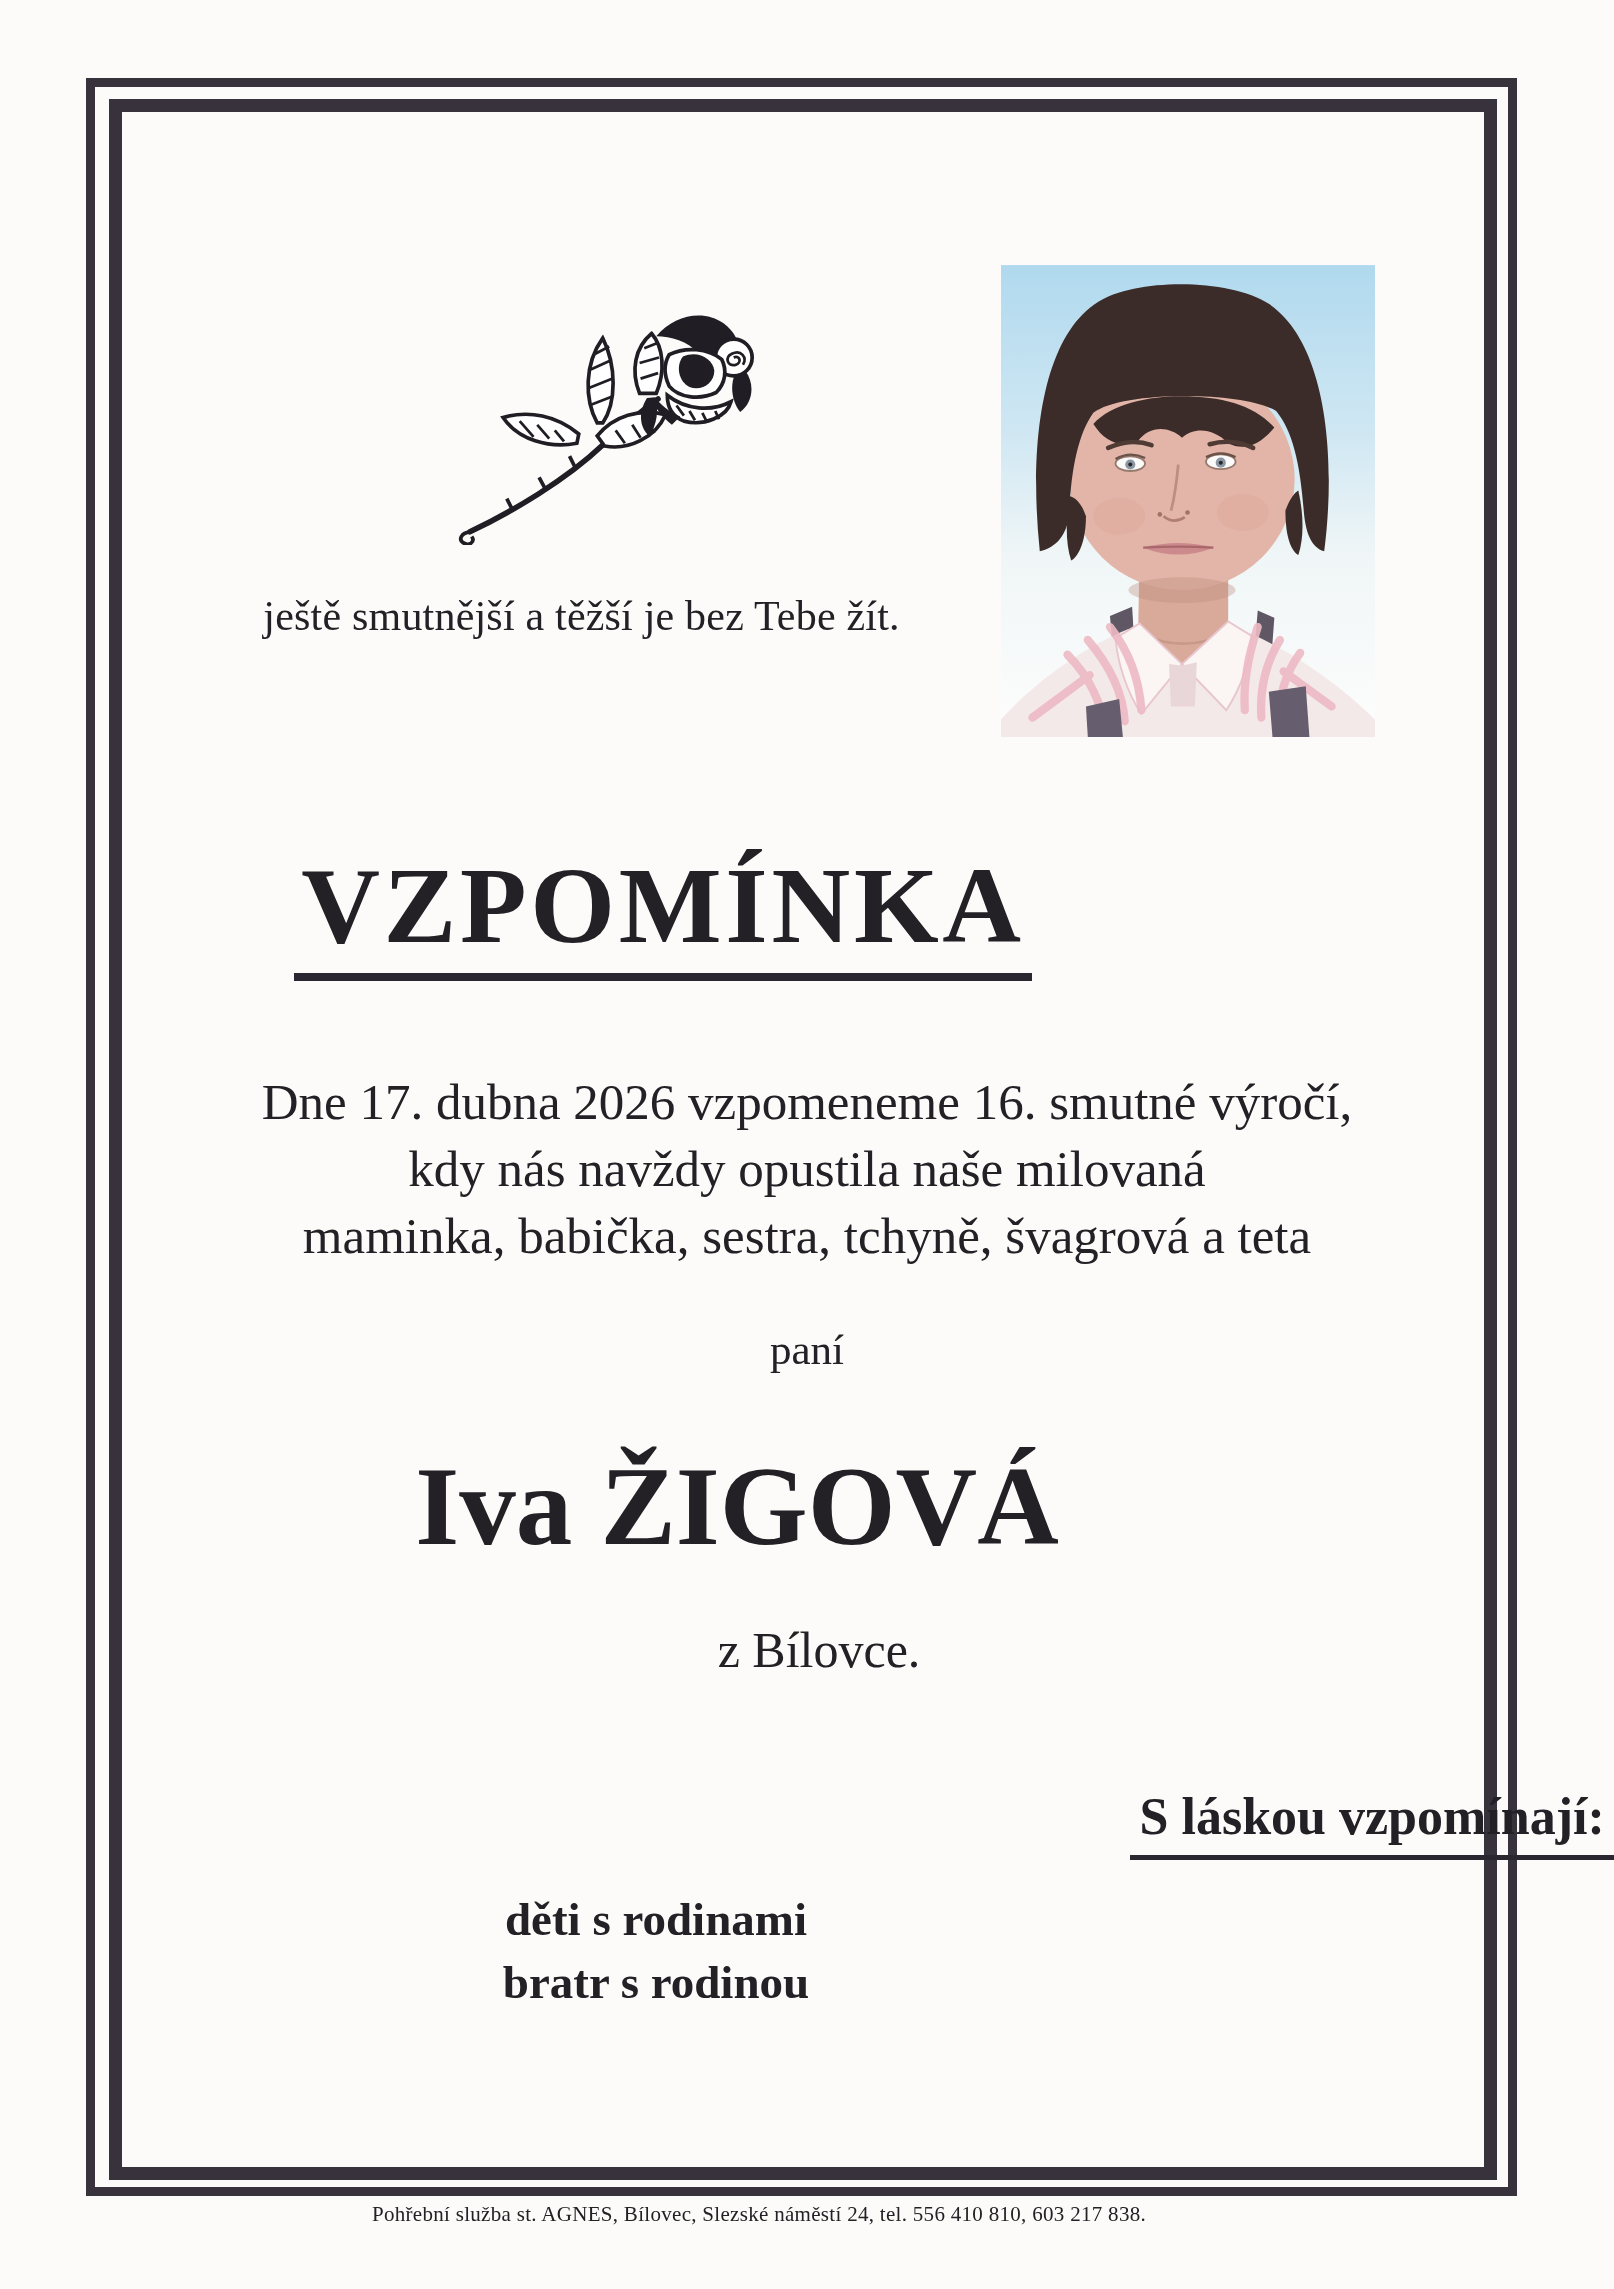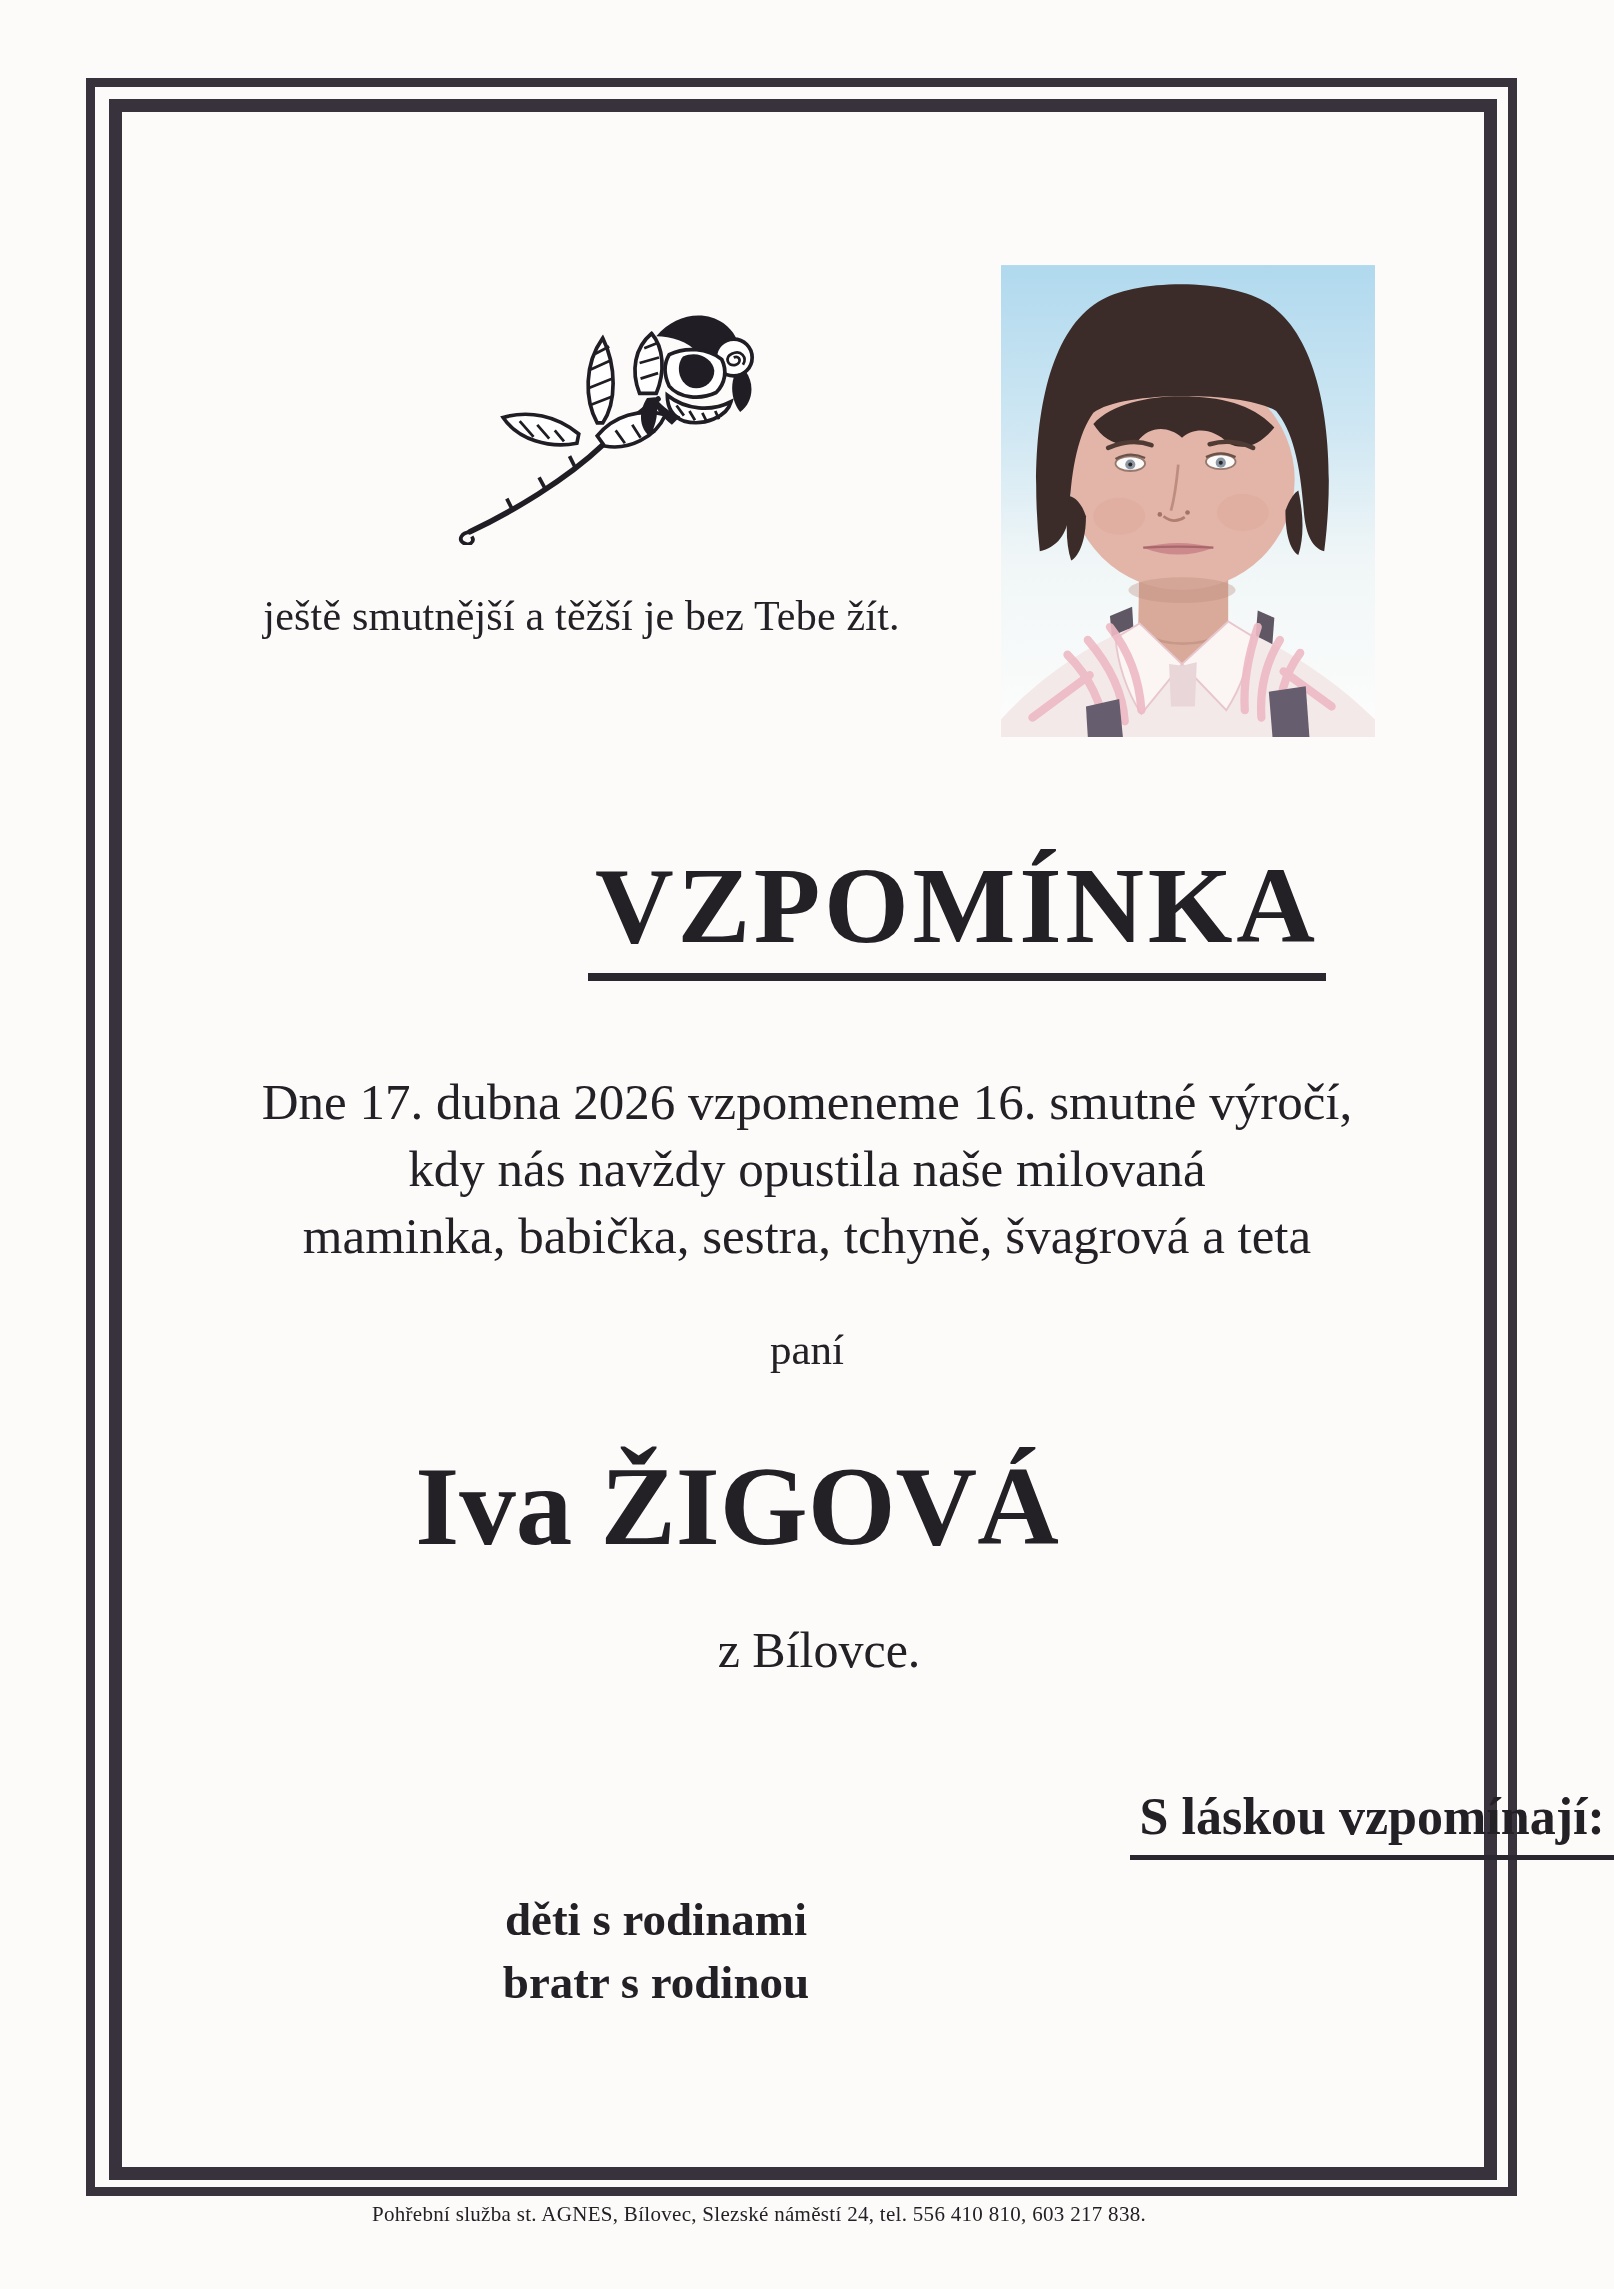--- a/index.html
+++ b/index.html
@@ -11,21 +11,21 @@
   .frame-outer{left:86px;top:78px;width:1431px;height:2118px;border:9.2px solid #38323d;}
   .frame-inner{left:109px;top:99px;width:1388px;height:2081px;border:13px solid #38323d;}
 
   .rose{position:absolute;left:457px;top:312px;width:297px;height:233px;}
 
   .photo{position:absolute;left:1001px;top:265px;width:374px;height:472px;}
   .photo svg{display:block;width:100%;height:100%;}
 
   .quote{position:absolute;left:120px;top:589px;width:923px;text-align:center;
     font-size:42px;line-height:55px;letter-spacing:0.2px;}
-  .title-row{position:absolute;left:0;top:851px;width:1326px;text-align:right;}
+  .title-row{position:absolute;left:0;top:851px;width:1326px;text-align:center;}
   .title{display:inline-block;font-size:109px;line-height:109px;font-weight:bold;
     letter-spacing:3.7px;border-bottom:8.3px solid #2b2730;padding:0 7.4px 13px 7.4px;}
   .announcement{position:absolute;left:0;top:1069px;width:1614px;text-align:center;
     font-size:51px;line-height:67px;}
   .salutation{position:absolute;left:0;top:1325px;width:1614px;text-align:center;font-size:43px;}
   .name{position:absolute;left:0;top:1449px;width:1474px;text-align:center;
     font-size:113px;line-height:113px;font-weight:bold;}
   .origin{position:absolute;left:0;top:1621px;width:1614px;text-align:center;font-size:50px;padding-left:12px;}
   .closing-row{position:absolute;left:0;top:1787px;width:1614px;text-align:right;}
   .closing{display:inline-block;font-size:52px;font-weight:bold;

